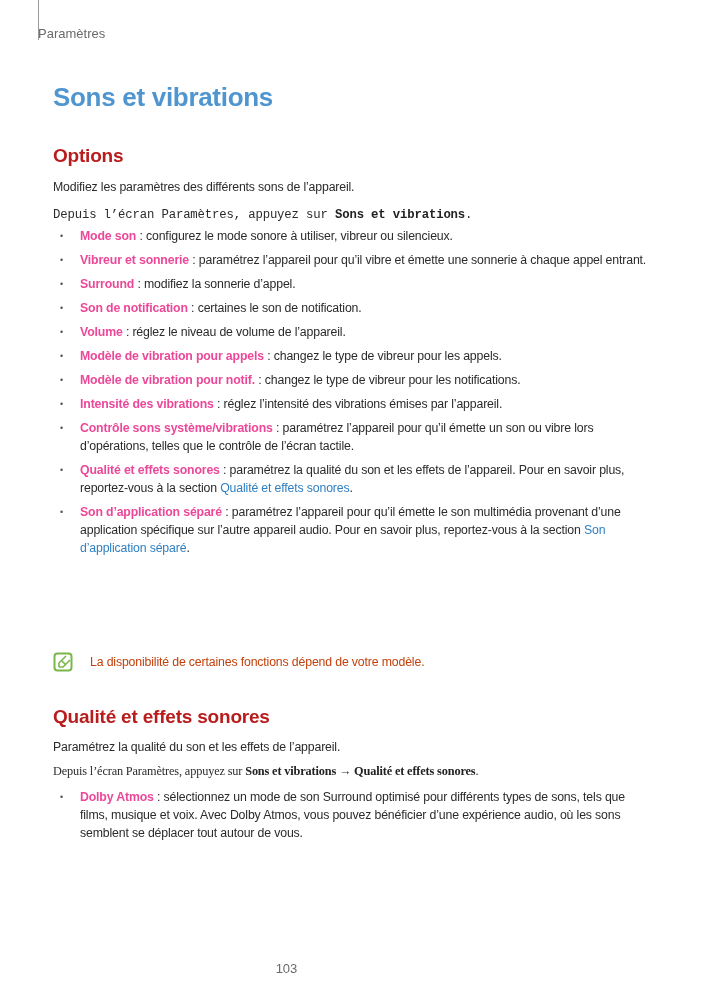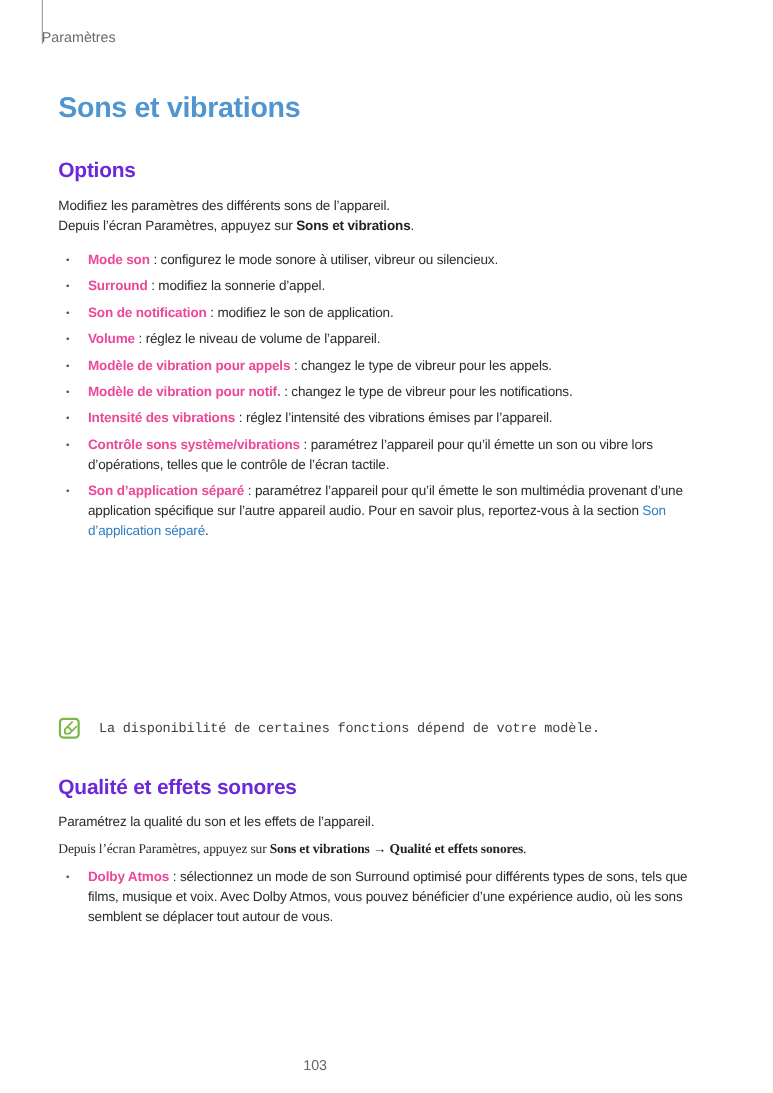--- a/index.html
+++ b/index.html
@@ -15,21 +15,21 @@
     .breadcrumb {
       position: absolute; left: 38px; top: 26px;
       font-size: 13px; color: #6a6a6a;
     }
     .page-title {
       position: absolute; left: 53px; top: 82px; margin: 0;
       font-size: 26px; font-weight: bold; color: #4f95cf; letter-spacing: -0.3px;
     }
     .section-title {
       position: absolute; left: 53px; margin: 0;
-      font-size: 19px; font-weight: bold; color: #6d28d9; letter-spacing: -0.2px;
+      font-size: 19px; font-weight: bold; color: #b91c1c; letter-spacing: -0.2px;
     }
     .para {
       position: absolute; left: 53px; margin: 0;
       font-size: 12.3px; line-height: 18px; color: #2b2b2b; letter-spacing: -0.15px;
     }
     .para b { font-weight: bold; color: #222; }
     ul.bullets {
       position: absolute; left: 53px; width: 600px; margin: 0; padding: 0; list-style: none;
     }
     ul.bullets li {
@@ -39,47 +39,49 @@
     }
     ul.bullets li::before {
       content: "•"; position: absolute; left: 7px; top: 0; font-size: 9px; color: #555;
     }
     ul.bullets li b { font-weight: bold; color: #ec4899; }
     a.xref { color: #2f7fc1; text-decoration: none; }
     .note {
       position: absolute; left: 53px; top: 652px; display: flex; align-items: center;
     }
     .note-icon { width: 20px; height: 20px; margin-right: 17px; }
-    .note-text { font-size: 12.3px; color: #404040; letter-spacing: -0.15px; font-family: Liberation Mono, monospace; }
+    .note-text { font-size: 12.3px; color: #c2410c; letter-spacing: -0.15px; }
     .page-number {
       position: absolute; left: 0; width: 573px; top: 961px; text-align: center;
       font-size: 13px; color: #6a6a6a;
     }
   </style>
 </head>
 <body>
 
 <div class="vline"></div>
 <div class="breadcrumb">Paramètres</div>
 
 <h1 class="page-title">Sons et vibrations</h1>
 
 <h2 class="section-title" style="top:145px;">Options</h2>
 <p class="para" style="top:178px;">Modifiez les paramètres des différents sons de l’appareil.</p>
-<p class="para" style="top:196px;"><span>Depuis l’écran Paramètres, appuyez sur </span><b>Sons et vibrations</b><span>.</span></p>
+<p class="para" style="top:206px;font-family:Liberation Mono, monospace;"><span>Depuis l’écran Paramètres, appuyez sur </span><b>Sons et vibrations</b><span>.</span></p>
 
 <ul class="bullets" style="top:227px;">
   <li><b>Mode son</b><span> : configurez le mode sonore à utiliser, vibreur ou silencieux.</span></li>
+  <li><b>Vibreur et sonnerie</b><span> : paramétrez l’appareil pour qu’il vibre et émette une sonnerie à chaque appel entrant.</span></li>
   <li><b>Surround</b><span> : modifiez la sonnerie d’appel.</span></li>
-  <li><b>Son de notification</b><span> : modifiez le son de application.</span></li>
+  <li><b>Son de notification</b><span> : certaines le son de notification.</span></li>
   <li><b>Volume</b><span> : réglez le niveau de volume de l’appareil.</span></li>
   <li><b>Modèle de vibration pour appels</b><span> : changez le type de vibreur pour les appels.</span></li>
   <li><b>Modèle de vibration pour notif.</b><span> : changez le type de vibreur pour les notifications.</span></li>
   <li><b>Intensité des vibrations</b><span> : réglez l’intensité des vibrations émises par l’appareil.</span></li>
   <li><b>Contrôle sons système/vibrations</b><span> : paramétrez l’appareil pour qu’il émette un son ou vibre lors d’opérations, telles que le contrôle de l’écran tactile.</span></li>
+  <li><b>Qualité et effets sonores</b><span> : paramétrez la qualité du son et les effets de l’appareil. Pour en savoir plus, reportez-vous à la section </span><a class="xref" href="#">Qualité et effets sonores</a><span>.</span></li>
   <li><b>Son d’application séparé</b><span> : paramétrez l’appareil pour qu’il émette le son multimédia provenant d’une application spécifique sur l’autre appareil audio. Pour en savoir plus, reportez-vous à la section </span><a class="xref" href="#">Son d’application séparé</a><span>.</span></li>
 </ul>
 
 <div class="note">
   <svg class="note-icon" viewBox="0 0 20 20">
     <rect x="1.5" y="1.5" width="17" height="17" rx="3" ry="3" fill="none" stroke="#7ab648" stroke-width="2"></rect>
     <path d="M6 15 L6 11 L13 4 M6 15 L10 15 L17 8 M9 9 L12 12" fill="none" stroke="#7ab648" stroke-width="1.6" stroke-linejoin="round"></path>
   </svg>
   <span class="note-text">La disponibilité de certaines fonctions dépend de votre modèle.</span>
 </div>

